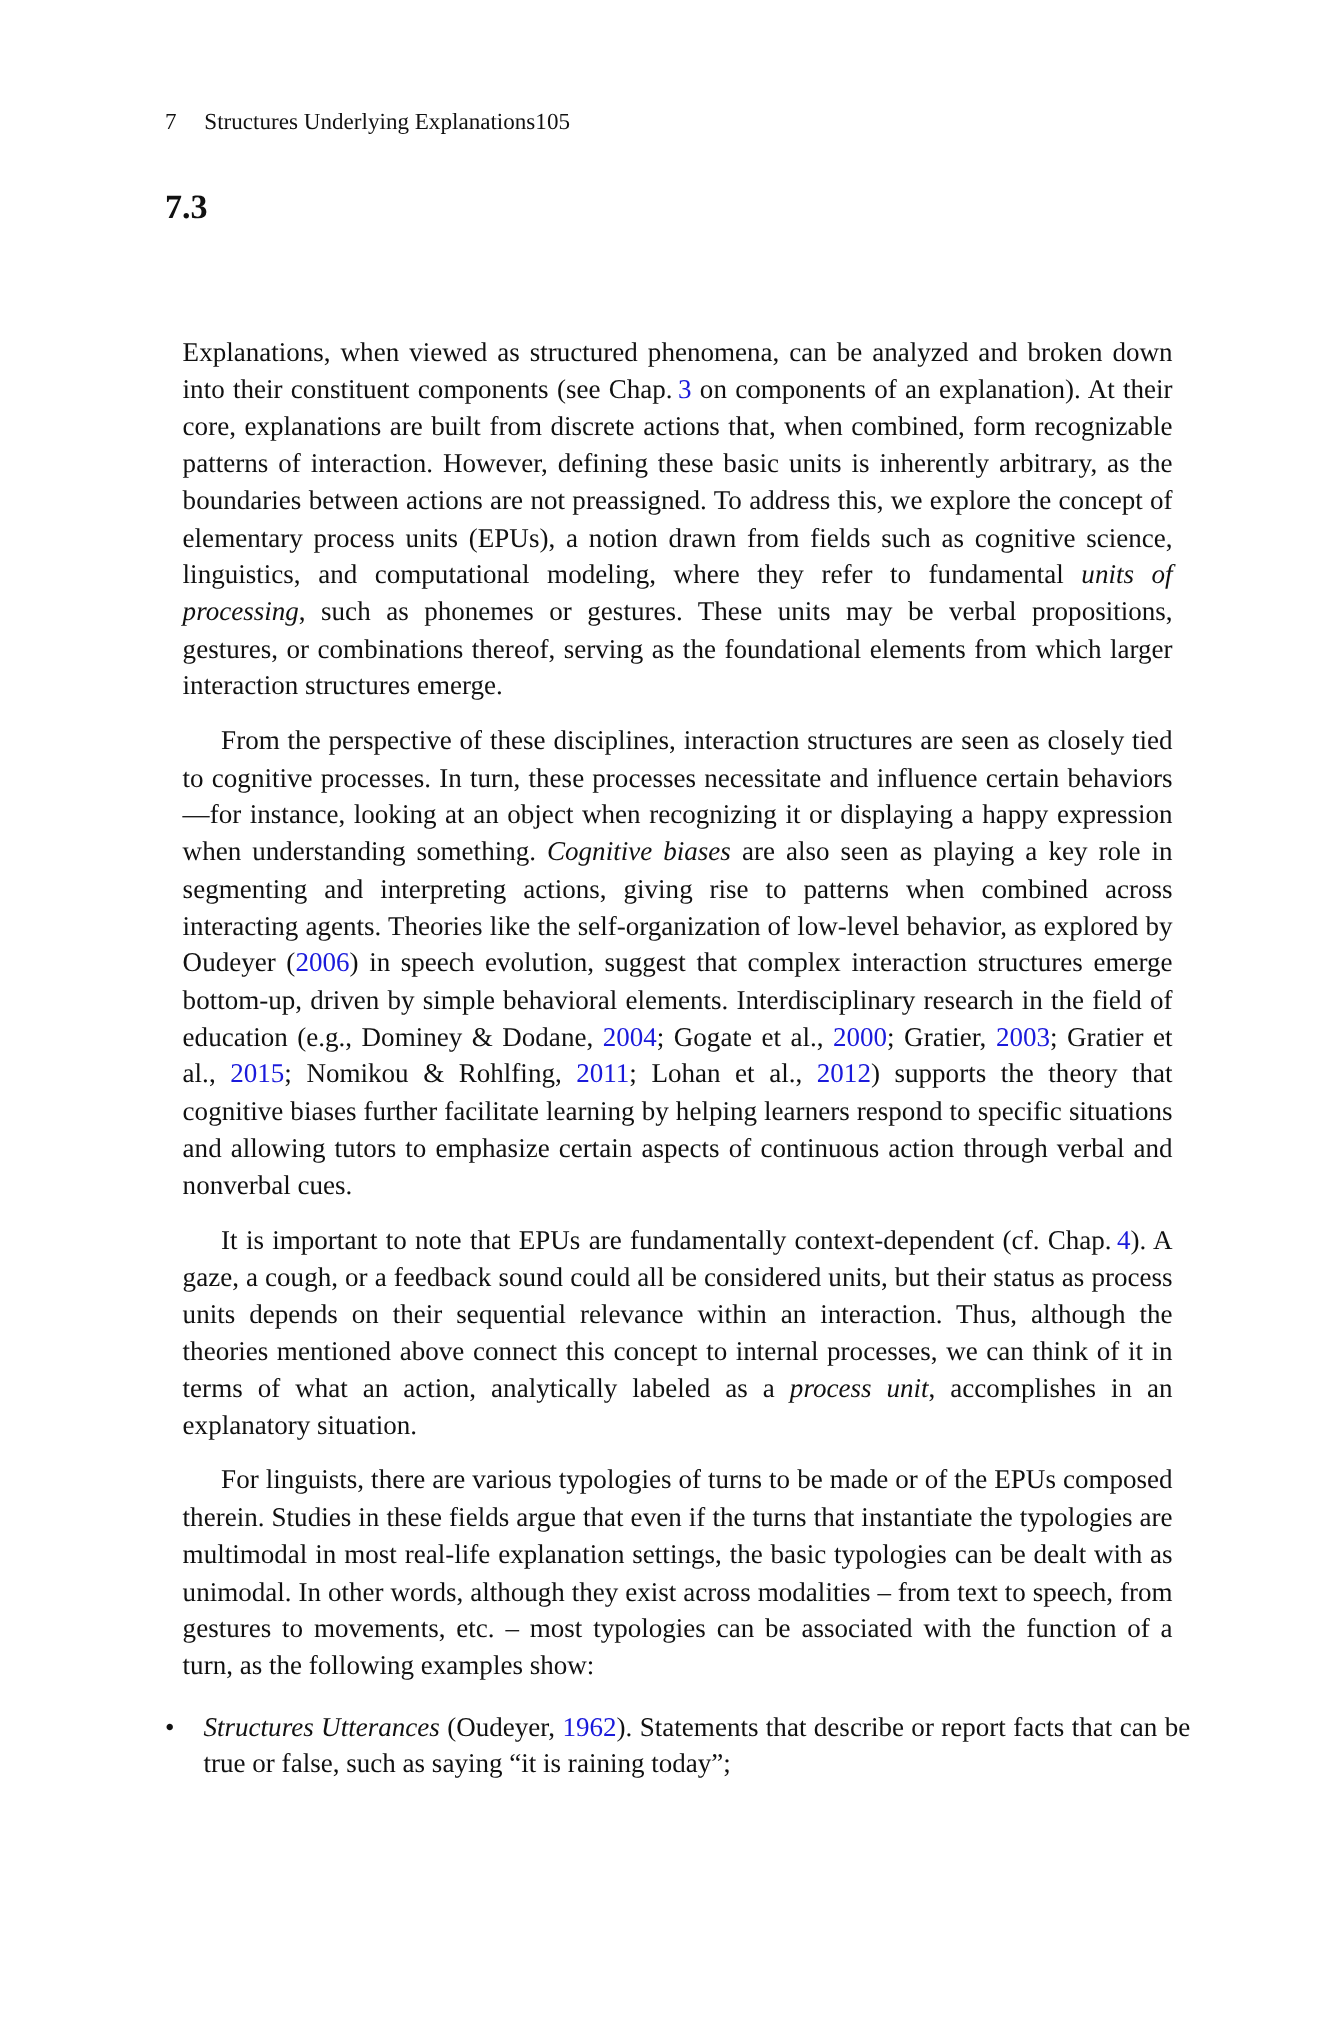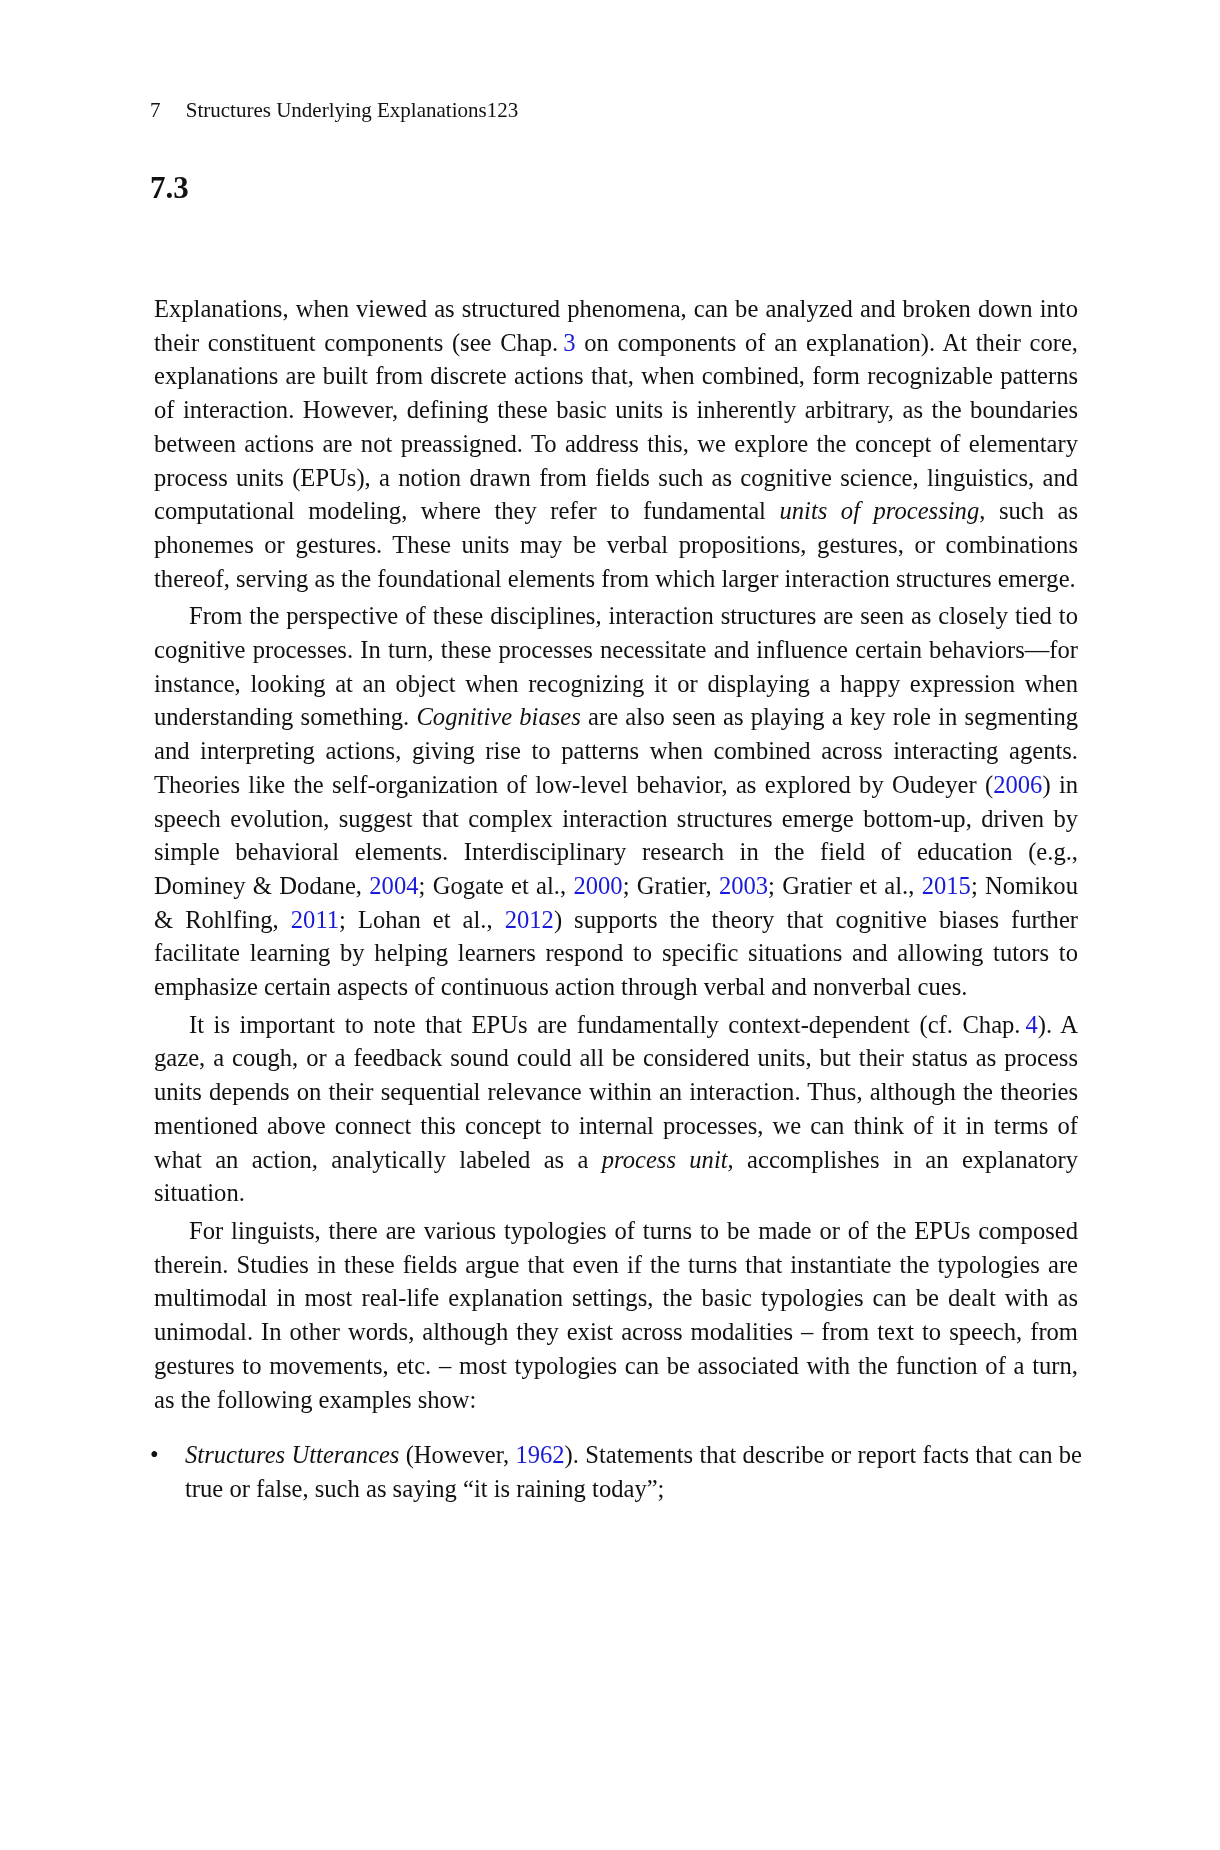--- a/index.html
+++ b/index.html
@@ -7,55 +7,55 @@
          font-family: "Liberation Serif", "DejaVu Serif", serif; color: #111; }
   .page { position: absolute; left: 150px; top: 0; width: 932px; }
   .running-head { position: absolute; top: 98px; left: 0; width: 932px; font-size: 21px;
                   display: flex; }
   .running-head .chap-num { margin-right: 20px; }
   .section-title { position: absolute; top: 168px; left: 0; width: 932px;
                    font-weight: bold; font-size: 31px; line-height: 39px; display: flex; }
   .section-title .sec-num { width: 76px; flex: none; }
   .body { position: absolute; top: 288px; left: 0; width: 932px;
           font-size: 24.6px; line-height: 33.7px; text-align: justify; hyphens: manual; }
-  .body p { margin: 4px; }
+  .body p { margin: 16px; }
   .body p.indent { text-indent: 35px; }
   .link { color: #1a1adb; }
   em { font-style: italic; }
   .bullets { margin: 22px 0 0 0; padding: 0; list-style: none; }
   .bullets li { position: relative; padding-left: 35px; }
   .bullets li .bullet { position: absolute; left: 0; top: 0; }
 </style>
 </head>
 <body>
 
 <div class="page">
 
   <div class="running-head">
     <span>
       <span class="chap-num">7</span>
       <span>Structures Underlying Explanations</span>
     </span>
-    <span>123</span>
+    <span>105</span>
   </div>
 
   <div class="section-title">
     <span class="sec-num">7.3</span>
   </div>
 
   <div class="body">
 
     <p><span>Explanations, when viewed as structured phenomena, can be analyzed and bro­ken down into their constituent components (see Chap. </span><a class="link">3</a><span> on components of an explanation). At their core, explanations are built from discrete actions that, when combined, form recognizable patterns of interaction. However, defining these basic units is inherently arbitrary, as the boundaries between actions are not preassigned. To address this, we explore the concept of elementary process units (EPUs), a notion drawn from fields such as cognitive science, linguistics, and computational modeling, where they refer to fundamental </span><em>units of processing</em><span>, such as phonemes or gestures. These units may be verbal propositions, gestures, or combinations thereof, serving as the foundational elements from which larger interaction structures emerge.</span></p>
 
     <p class="indent"><span>From the perspective of these disciplines, interaction structures are seen as closely tied to cognitive processes. In turn, these processes necessitate and influence certain behaviors—for instance, looking at an object when recognizing it or displaying a happy expression when understanding something. </span><em>Cognitive biases</em><span> are also seen as playing a key role in segmenting and interpreting actions, giving rise to patterns when combined across interacting agents. Theories like the self-organization of low-level behavior, as explored by Oudeyer (</span><a class="link">2006</a><span>) in speech evolution, suggest that complex interaction structures emerge bottom-up, driven by simple behavioral elements. Interdisciplinary research in the field of education (e.g., Dominey &amp; Dodane, </span><a class="link">2004</a><span>; Gogate et al., </span><a class="link">2000</a><span>; Gratier, </span><a class="link">2003</a><span>; Gratier et al., </span><a class="link">2015</a><span>; Nomikou &amp; Rohlfing, </span><a class="link">2011</a><span>; Lohan et al., </span><a class="link">2012</a><span>) supports the theory that cognitive biases further facilitate learning by helping learners respond to specific situations and allowing tutors to emphasize certain aspects of continuous action through verbal and nonverbal cues.</span></p>
 
     <p class="indent"><span>It is important to note that EPUs are fundamentally context-dependent (cf. Chap. </span><a class="link">4</a><span>). A gaze, a cough, or a feedback sound could all be considered units, but their status as process units depends on their sequential relevance within an interaction. Thus, although the theories mentioned above connect this concept to internal processes, we can think of it in terms of what an action, analytically labeled as a </span><em>process unit</em><span>, accomplishes in an explanatory situation.</span></p>
 
     <p class="indent">For linguists, there are various typologies of turns to be made or of the EPUs composed therein. Studies in these fields argue that even if the turns that instantiate the typologies are multimodal in most real-life explanation settings, the basic typologies can be dealt with as unimodal. In other words, although they exist across modalities – from text to speech, from gestures to movements, etc. – most typologies can be associated with the function of a turn, as the following examples show:</p>
 
     <ul class="bullets">
       <li>
-        <span class="bullet">•</span><em>Structures Utterances</em><span> (However, </span><a class="link">1962</a><span>). Statements that describe or report facts that can be true or false, such as saying “it is raining today”;</span>
+        <span class="bullet">•</span><em>Structures Utterances</em><span> (Oudeyer, </span><a class="link">1962</a><span>). Statements that describe or report facts that can be true or false, such as saying “it is raining today”;</span>
       </li>
     </ul>
 
   </div>
 </div>
 
 </body></html>

